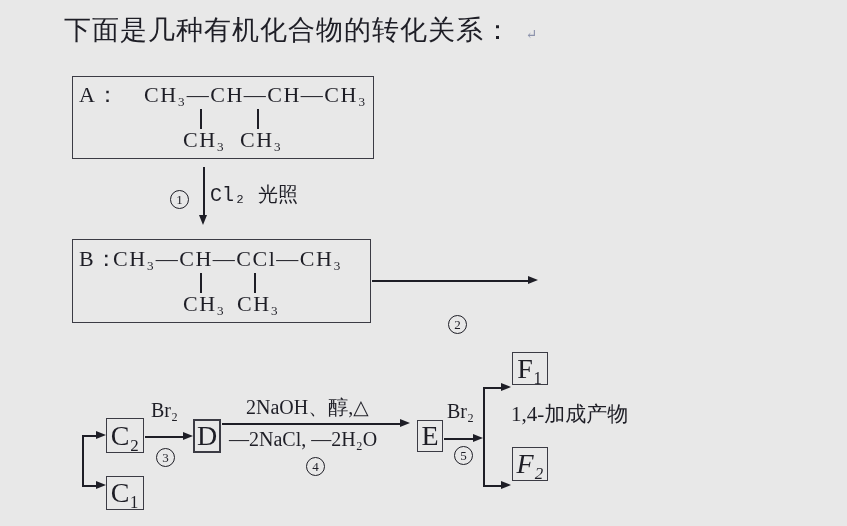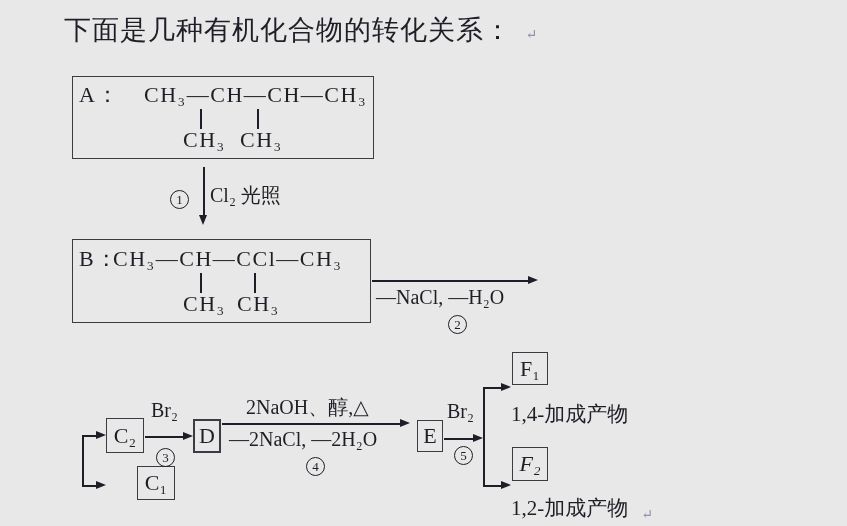--- a/index.html
+++ b/index.html
@@ -5,21 +5,21 @@
   html,body{margin:0;padding:0;background:#e8e8e8;}
   .canvas{
     position:relative;width:847px;height:526px;background:#e8e8e8;
     font-family:"Liberation Serif","DejaVu Serif",serif;color:#1e1e26;overflow:hidden;
   }
   .abs{position:absolute;}
   .title{font-size:27px;letter-spacing:1px;white-space:nowrap;}
   .ret{color:#8d93ac;font-size:14px;letter-spacing:0;}
   .cbox{position:absolute;border:1.6px solid #3b3b44;box-sizing:border-box;}
   .cbox.thick{border-width:2.2px;}
-  .nodebox{display:flex;align-items:center;justify-content:center;font-size:22px;}
+  .nodebox{display:flex;align-items:center;justify-content:center;font-size:28px;}
   .formula{position:absolute;font-size:22px;letter-spacing:1.5px;white-space:nowrap;line-height:1.1;}
   .bond{position:absolute;width:1.6px;background:#1e1e26;}
   .hline{position:absolute;height:1.6px;background:#1e1e26;}
   .vline{position:absolute;width:1.6px;background:#1e1e26;}
   .ah-r{position:absolute;width:0;height:0;border-top:4.5px solid transparent;border-bottom:4.5px solid transparent;border-left:10px solid #1e1e26;}
   .ah-d{position:absolute;width:0;height:0;border-left:4.5px solid transparent;border-right:4.5px solid transparent;border-top:10px solid #1e1e26;}
   .circ{position:absolute;box-sizing:border-box;width:19px;height:19px;border:1.4px solid #1e1e26;border-radius:50%;
         display:flex;align-items:center;justify-content:center;font-size:13px;line-height:1;
         font-family:"Liberation Serif","DejaVu Serif",serif;}
   .cond{position:absolute;font-size:20px;white-space:nowrap;line-height:1.15;}
@@ -40,46 +40,45 @@
     <span class="formula" style="left:40px;top:6px;margin-left:31px;">CH₃—CH—CH—CH₃</span>
     <div class="bond" style="left:127px;top:32px;height:20px;"></div>
     <div class="bond" style="left:184px;top:32px;height:20px;"></div>
     <span class="formula" style="left:110px;top:51px;">CH₃</span>
     <span class="formula" style="left:167px;top:51px;">CH₃</span>
   </div>
 
   <div class="vline" style="left:203px;top:167px;height:50px;"></div>
   <div class="ah-d" style="left:199px;top:215px;"></div>
   <div class="circ" style="left:170px;top:190px;">1</div>
-  <span class="cond" style="left:210px;top:184px;">Cl₂ 光照</span>
+  <span class="cond" style="left:210px;top:184px;font-family:Liberation Mono, monospace;">Cl₂ 光照</span>
 
   <div class="cbox" style="left:72px;top:239px;width:299px;height:84px;">
     <span class="formula" style="left:6px;top:7px;">B：</span>
     <span class="formula" style="left:40px;top:7px;">CH₃—CH—CCl—CH₃</span>
     <div class="bond" style="left:127px;top:33px;height:20px;"></div>
     <div class="bond" style="left:181px;top:33px;height:20px;"></div>
     <span class="formula" style="left:110px;top:52px;">CH₃</span>
     <span class="formula" style="left:164px;top:52px;">CH₃</span>
   </div>
 
   <div class="hline" style="left:372px;top:280px;width:158px;"></div>
   <div class="ah-r" style="left:528px;top:276px;"></div>
-  <span class="cond" style="left:376px;top:286px;">—NaCl, —H₂O</span>
   <div class="circ" style="left:448px;top:315px;">2</div>
 
   <div class="vline" style="left:82px;top:435px;height:52px;"></div>
   <div class="hline" style="left:82px;top:435px;width:16px;"></div>
   <div class="ah-r" style="left:96px;top:431px;"></div>
   <div class="hline" style="left:82px;top:485px;width:16px;"></div>
   <div class="ah-r" style="left:96px;top:481px;"></div>
 
   <div class="cbox nodebox" style="left:106px;top:418px;width:38px;height:35px;">
     <span>C₂</span>
   </div>
-  <div class="cbox nodebox" style="left:106px;top:466px;width:38px;height:34px;margin-left:31px;">
+  <div class="cbox nodebox" style="left:106px;top:476px;width:38px;height:34px;">
     <span>C₁</span>
   </div>
 
   <div class="hline" style="left:145px;top:436px;width:39px;"></div>
   <div class="ah-r" style="left:183px;top:432px;"></div>
   <span class="cond" style="left:151px;top:399px;">Br₂</span>
   <div class="circ" style="left:156px;top:448px;">3</div>
 
   <div class="cbox thick nodebox" style="left:193px;top:419px;width:28px;height:34px;">
     <span>D</span>
@@ -107,18 +106,14 @@
   <div class="ah-r" style="left:501px;top:481px;"></div>
 
   <div class="cbox nodebox" style="left:512px;top:352px;width:36px;height:33px;">
     <span>F₁</span>
   </div>
   <span class="cnote" style="left:511px;top:402px;text-align:right;">1,4-加成产物</span>
 
   <div class="cbox nodebox" style="left:512px;top:447px;width:36px;height:34px;font-style:italic;">
     <span>F₂</span>
   </div>
-  <div class="cnote" style="left:511px;top:496px;">
-    <span>1,2-加成产物</span>
-    <span class="ret" style="position:relative;top:4px;margin-left:8px;">↵</span>
-  </div>
 
 </div>
 
 </body></html>

